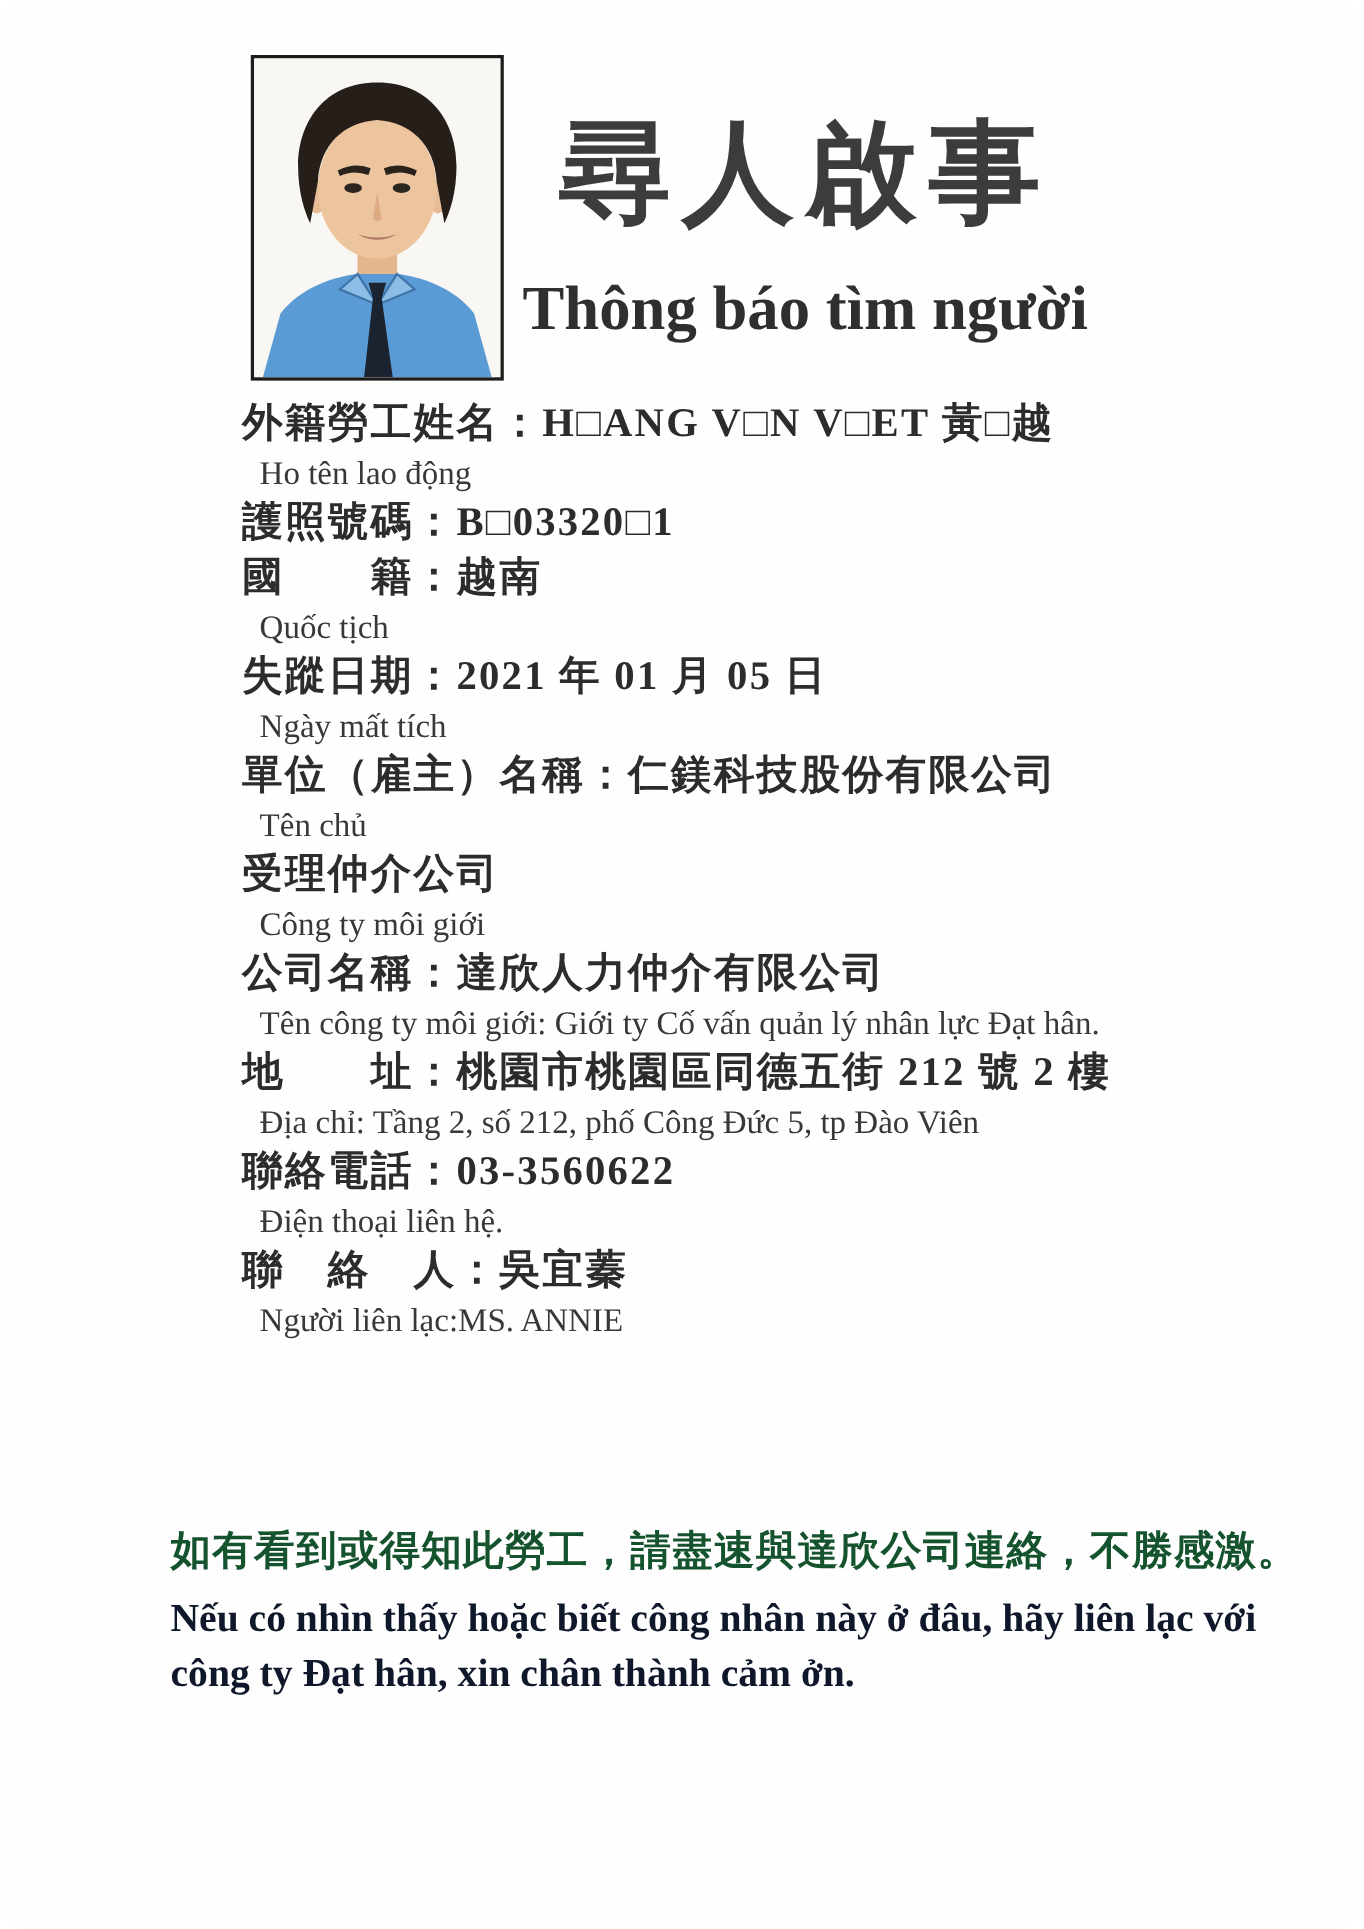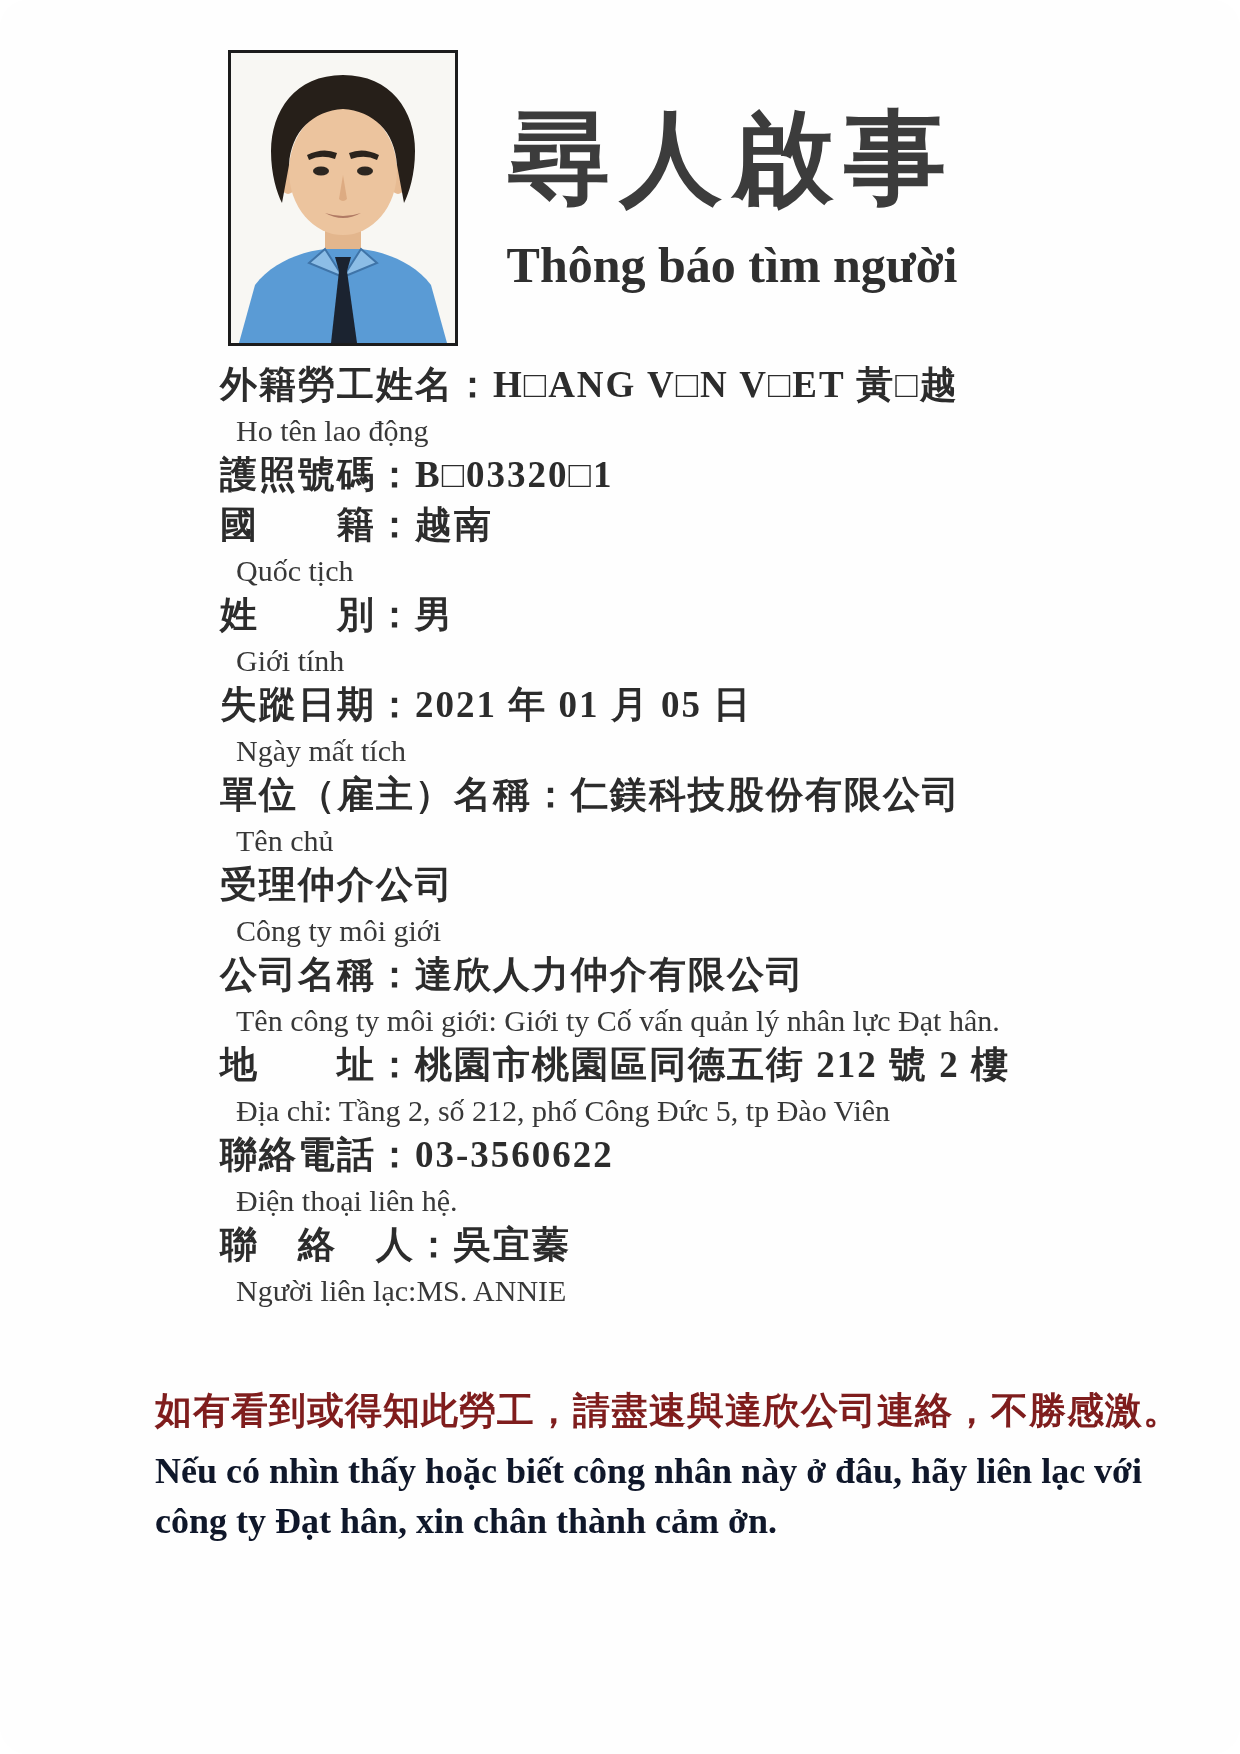--- a/index.html
+++ b/index.html
@@ -34,22 +34,22 @@
   }
   .title-zh {
     font-size: 102px;
     font-weight: bold;
     letter-spacing: 10px;
     line-height: 1;
     color: #3c3c3c;
     white-space: nowrap;
   }
   .title-vi {
-    margin-top: 30px;
-    font-size: 50px;
+    margin-top: 42px;
+    font-size: 57px;
     font-weight: bold;
     color: #2f2f2f;
     line-height: 1;
     white-space: nowrap;
   }
 
   
   .fields {
     position: absolute;
     left: 220px; top: 366px;
@@ -76,21 +76,21 @@
   
   .footer {
     position: absolute;
     left: 155px; top: 1392px;
     width: 990px;
   }
   .footer-zh {
     font-size: 37px;
     font-weight: bold;
     letter-spacing: 1px;
-    color: #7f1d1d;
+    color: #14532d;
     line-height: 1;
     margin-bottom: 18px;
     white-space: nowrap;
   }
   .footer-vi {
     font-size: 36px;
     font-weight: bold;
     color: #0f172a;
     line-height: 1.38;
     white-space: nowrap;
@@ -145,24 +145,20 @@
       <div class="row-vi">Ho tên lao động</div>
     </div>
     <div>
       <div class="row-zh">護照號碼：B□03320□1</div>
     </div>
     <div>
       <div class="row-zh">國　　籍：越南</div>
       <div class="row-vi">Quốc tịch</div>
     </div>
     <div>
-      <div class="row-zh">姓　　別：男</div>
-      <div class="row-vi">Giới tính</div>
-    </div>
-    <div>
       <div class="row-zh">失蹤日期：2021 年 01 月 05 日</div>
       <div class="row-vi">Ngày mất tích</div>
     </div>
     <div>
       <div class="row-zh">單位（雇主）名稱：仁鎂科技股份有限公司</div>
       <div class="row-vi">Tên chủ</div>
     </div>
     <div>
       <div class="row-zh">受理仲介公司</div>
       <div class="row-vi">Công ty môi giới</div>

